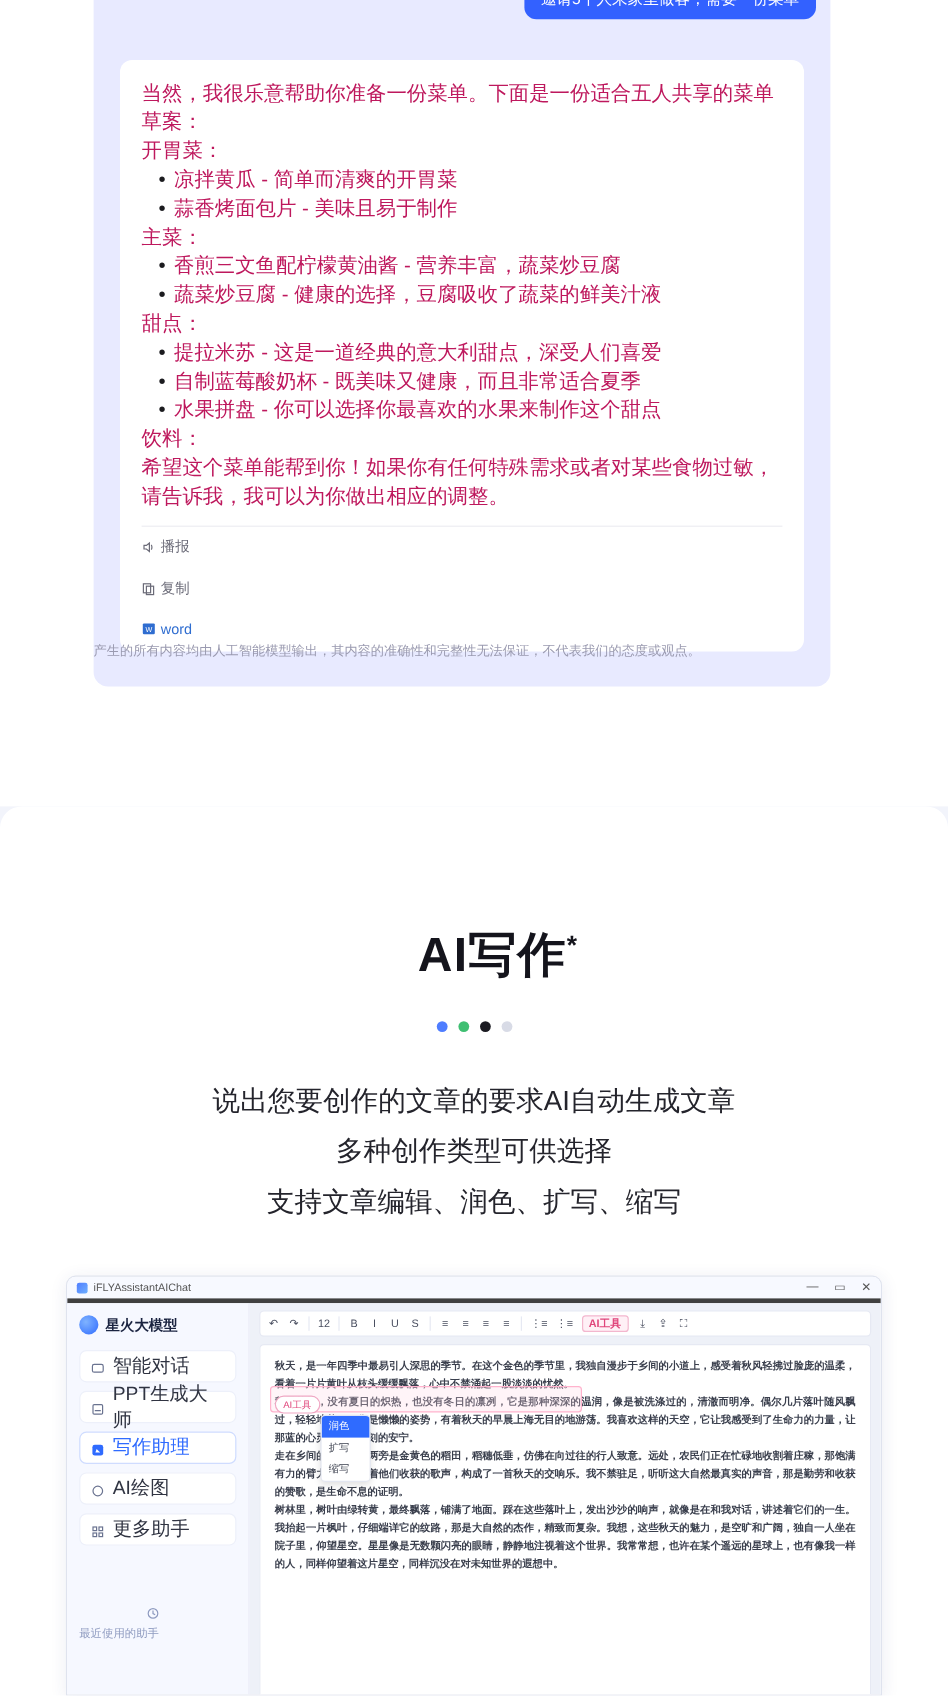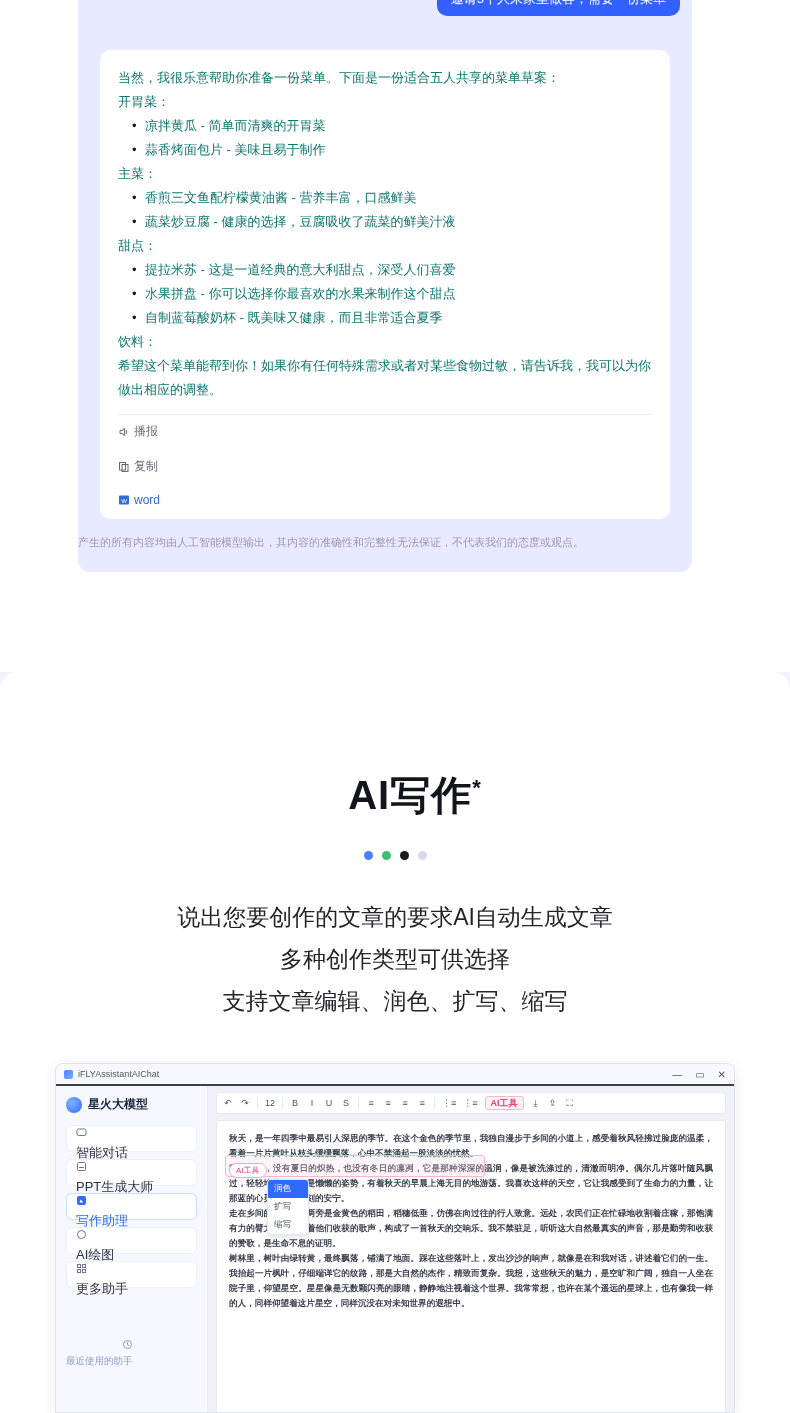--- a/index.html
+++ b/index.html
@@ -40,23 +40,23 @@
   }
   .bot-card {
     position: absolute;
     left: 22px; top: 68px;
     width: 570px;
     background: #ffffff;
     border-radius: 10px;
     padding: 16px 18px 10px 18px;
   }
   .bot-card p, .bot-card li {
-    font-size: 13px;
+    font-size: 17px;
     line-height: 24px;
-    color: #0f766e;
+    color: #be185d;
   }
   .bot-card ul { list-style: none; margin: 0 0 0 14px; }
   .bot-card li { position: relative; padding-left: 13px; }
   .bot-card li:before {
     content: "•";
     position: absolute; left: 0; top: 0;
     color: #1b1b1f;
   }
   .card-divider {
     margin-top: 12px;
@@ -128,58 +128,57 @@
     background: #ffffff;
     border: 1px solid #dfe3ee;
     border-top-left-radius: 8px;
     border-top-right-radius: 8px;
     overflow: hidden;
     box-shadow: 0 2px 14px rgba(40,60,120,.09);
   }
   .win-title {
     height: 22px;
     background: #f7f9ff;
-    border-bottom: 2px solid #404040;
+    border-bottom: 4px solid #404040;
     display: flex; align-items: center;
     padding: 0 8px;
     font-size: 9px;
     color: #555;
     gap: 5px;
   }
   .win-logo {
     width: 9px; height: 9px; border-radius: 2px;
     background: linear-gradient(135deg,#4f7dff,#6fb0ff);
   }
   .win-ctrls { margin-left: auto; display: flex; gap: 13px; font-size: 10px; color: #555; }
   .win-body { display: flex; height: calc(100% - 22px); }
 
   .app-sidebar {
     width: 152px;
     background: #f6f8ff;
     border-right: 1px solid #e9ecf7;
     padding: 10px 10px 0 10px;
     position: relative;
   }
-  .brand { display: flex; align-items: flex-end; gap: 6px; margin-bottom: 12px; }
+  .brand { display: flex; align-items: flex-start; gap: 6px; margin-bottom: 12px; }
   .brand-mark {
     width: 16px; height: 16px; border-radius: 50%;
     background: radial-gradient(circle at 35% 35%, #7fb3ff, #2f6bff);
   }
   .brand-text { font-size: 12px; font-weight: bold; color: #1a2340; }
   .nav-item {
-    display: flex; gap: 7px;
+    display: flex; align-items: center; gap: 7px;
     height: 27px;
     margin-bottom: 7px;
     padding: 0 9px;
     background: #ffffff;
     border-radius: 6px;
-    font-size: 13px;
+    font-size: 16px;
     color: #303442;
     border: 1px solid #edf0fa;
-    flex-direction: column;
   }
   .nav-item.active {
     background: #ffffff;
     color: #2f6bff;
     font-weight: normal;
     border: 1px solid #cfdcff;
   }
   .nav-ico { width: 11px; height: 11px; flex: 0 0 11px; }
   .recent {
     position: absolute;
@@ -282,29 +281,29 @@
       <p>当然，我很乐意帮助你准备一份菜单。下面是一份适合五人共享的菜单草案：</p>
 
       <p>开胃菜：</p>
       <ul>
         <li>凉拌黄瓜 - 简单而清爽的开胃菜</li>
         <li>蒜香烤面包片 - 美味且易于制作</li>
       </ul>
 
       <p>主菜：</p>
       <ul>
-        <li>香煎三文鱼配柠檬黄油酱 - 营养丰富，口感鲜美</li>
+        <li>香煎三文鱼配柠檬黄油酱 - 营养丰富，蔬菜炒豆腐</li>
         <li>蔬菜炒豆腐 - 健康的选择，豆腐吸收了蔬菜的鲜美汁液</li>
       </ul>
 
       <p>甜点：</p>
       <ul>
         <li>提拉米苏 - 这是一道经典的意大利甜点，深受人们喜爱</li>
+        <li>自制蓝莓酸奶杯 - 既美味又健康，而且非常适合夏季</li>
         <li>水果拼盘 - 你可以选择你最喜欢的水果来制作这个甜点</li>
-        <li>自制蓝莓酸奶杯 - 既美味又健康，而且非常适合夏季</li>
       </ul>
 
       <p>饮料：</p>
 
       <p>希望这个菜单能帮到你！如果你有任何特殊需求或者对某些食物过敏，请告诉我，我可以为你做出相应的调整。</p>
 
       <div class="card-divider"></div>
       <div class="card-actions">
         <span class="act">
           <span class="mini-ico">

